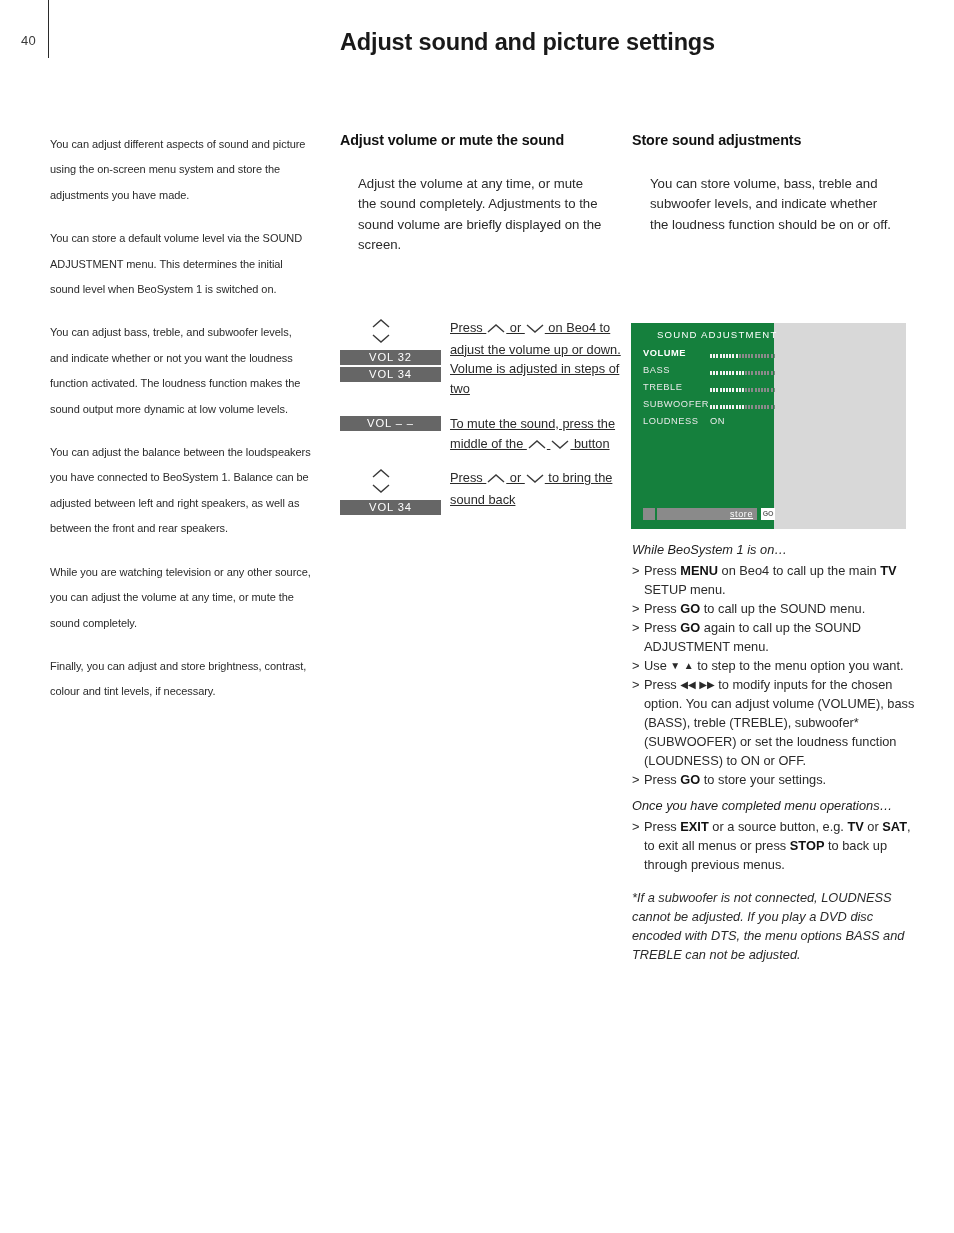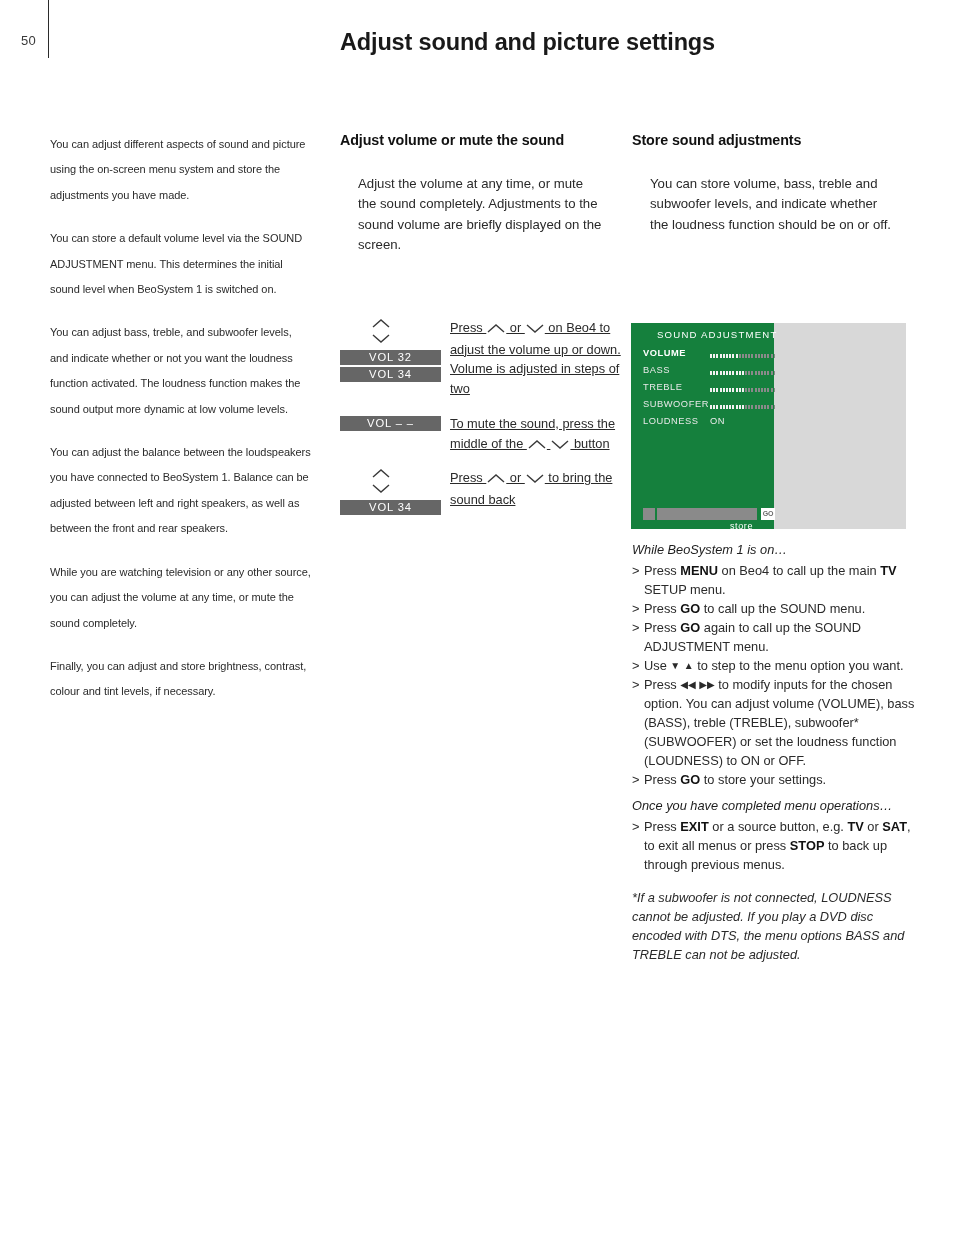--- a/index.html
+++ b/index.html
@@ -192,21 +192,21 @@
     background: #8a8a8a;
   }
   .osd-store-bar {
     position: absolute;
     left: 14px; top: 0;
     right: 18px; height: 12px;
     background: #8a8a8a;
   }
   .osd-store-text {
     position: absolute;
-    right: 22px; top: 12px;
+    right: 22px; top: 0;
     height: 28px; line-height: 12px;
     font-size: 9px;
     color: #ffffff;
     letter-spacing: 0.6px;
     text-decoration: underline;
   }
   .osd-go {
     position: absolute;
     right: 0; top: 0;
     width: 14px; height: 12px;
@@ -250,21 +250,21 @@
     line-height: 19px;
     color: #2a2a2a;
     margin: 0;
   }
   .tri { display: inline-block; font-size: 10px; vertical-align: 1px; }
 </style>
 </head>
 <body>
 
 <div class="page-rule"></div>
-<div class="page-number">50</div>
+<div class="page-number">40</div>
 <div class="page-title">Adjust sound and picture settings</div>
 
 <div class="col col-left" id="left-col">
     <p>You can adjust different aspects of sound and picture using the on-screen menu system and store the adjustments you have made.</p>
     <p>You can store a default volume level via the SOUND ADJUSTMENT menu. This determines the initial sound level when BeoSystem 1 is switched on.</p>
     <p>You can adjust bass, treble, and subwoofer levels, and indicate whether or not you want the loudness function activated. The loudness function makes the sound output more dynamic at low volume levels.</p>
     <p>You can adjust the balance between the loudspeakers you have connected to BeoSystem 1. Balance can be adjusted between left and right speakers, as well as between the front and rear speakers.</p>
     <p>While you are watching television or any other source, you can adjust the volume at any time, or mute the sound completely.</p>
     <p>Finally, you can adjust and store brightness, contrast, colour and tint levels, if necessary.</p>
   </div>

